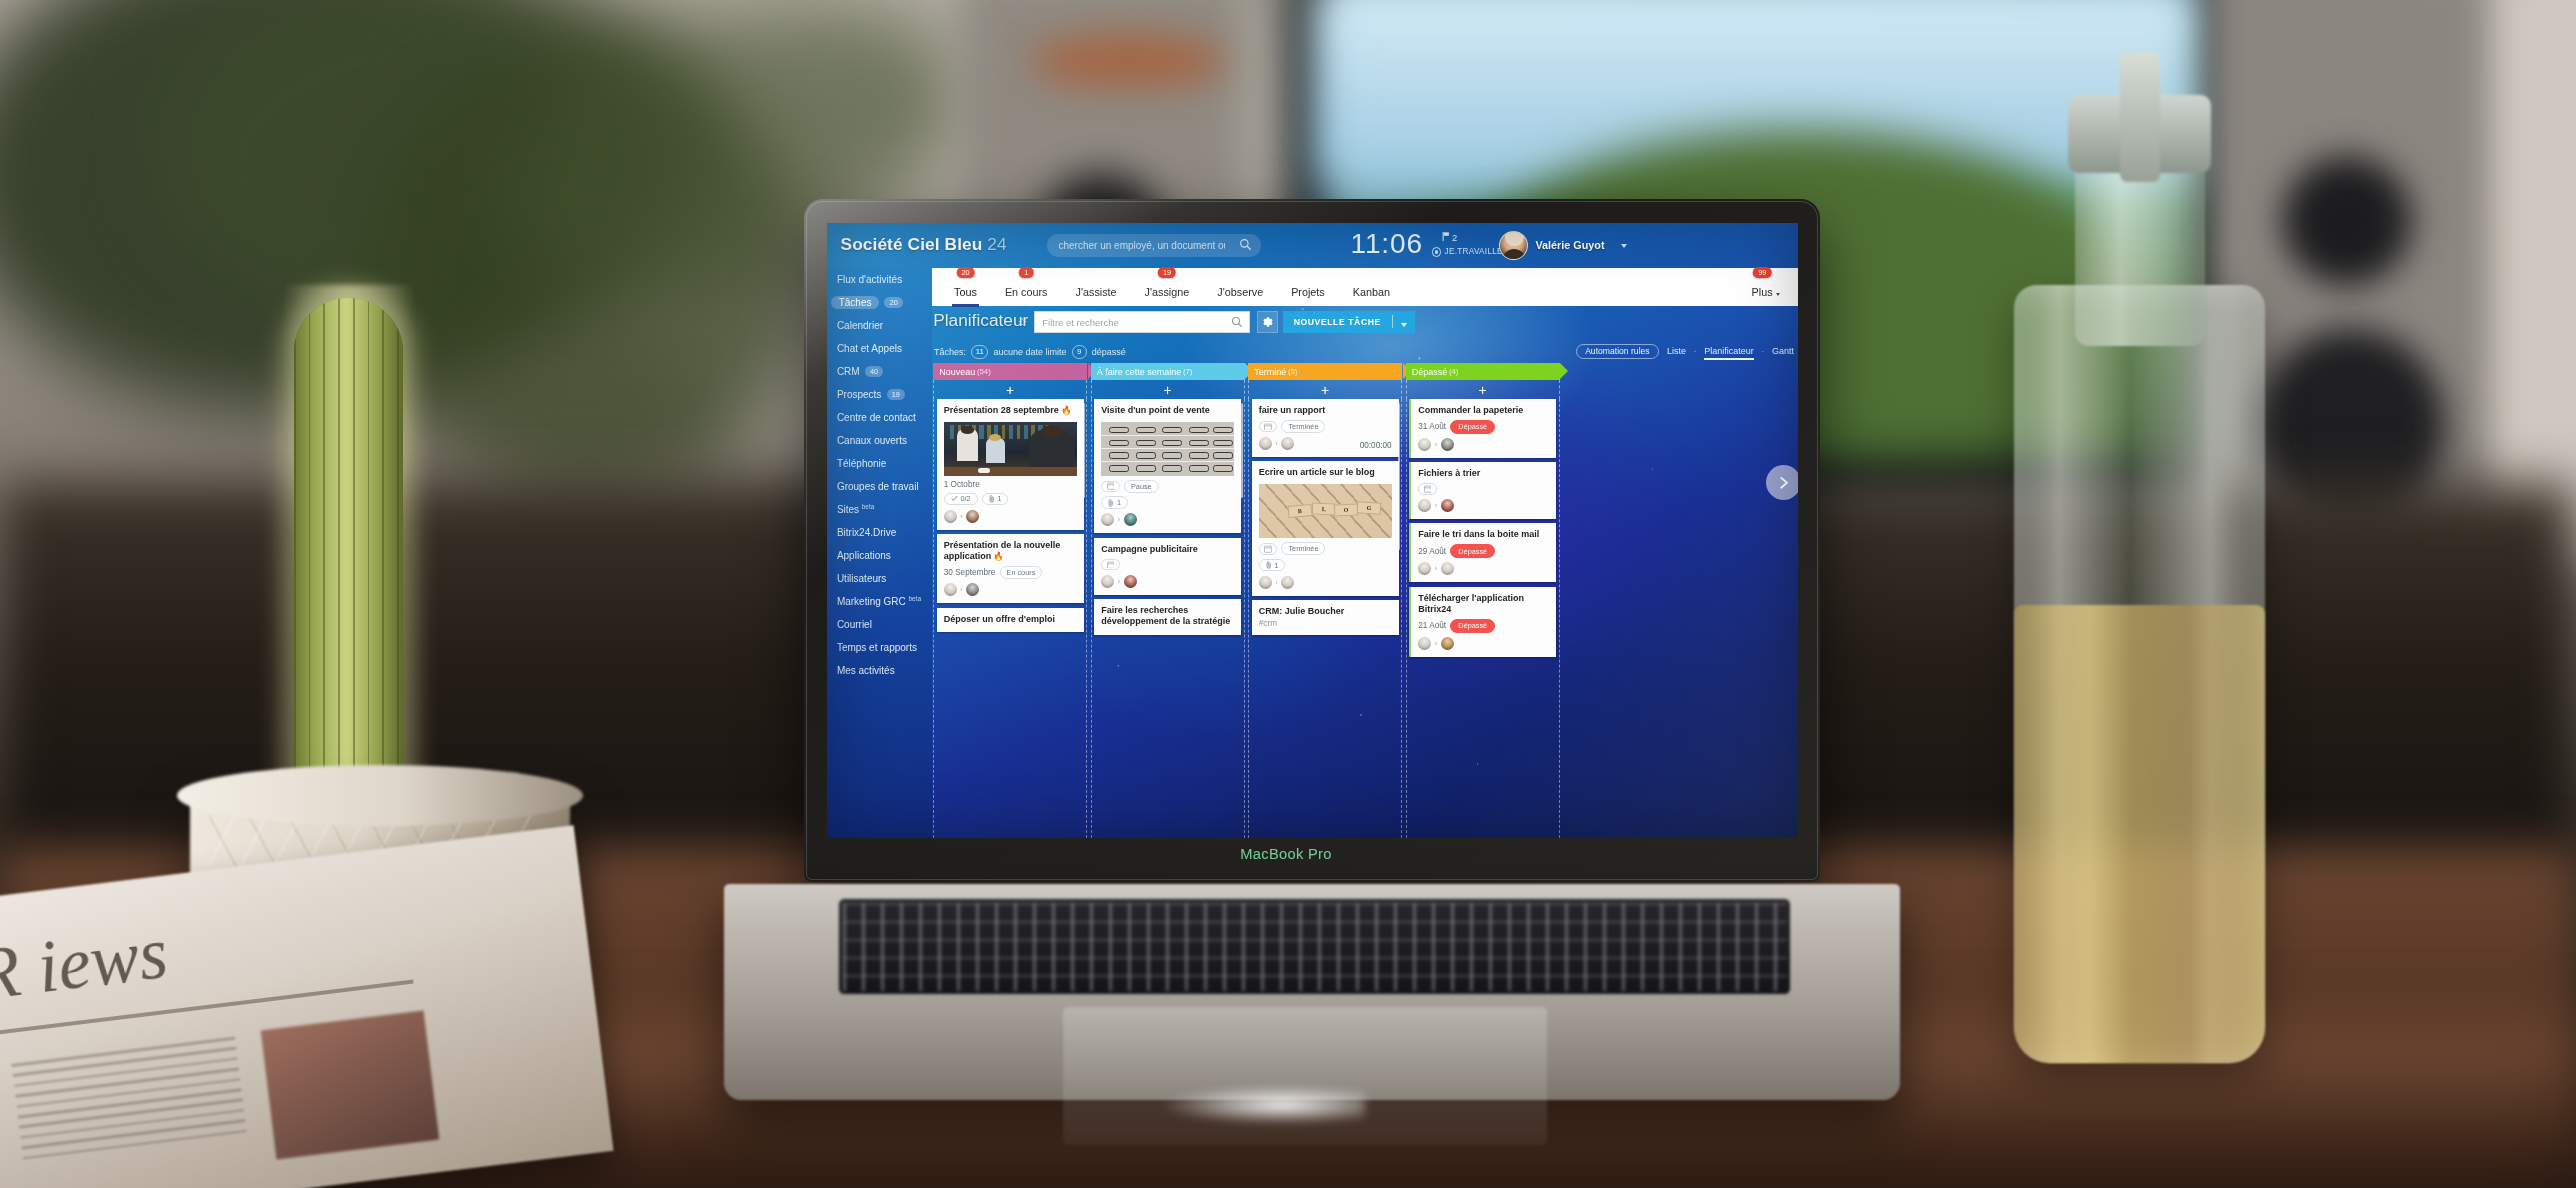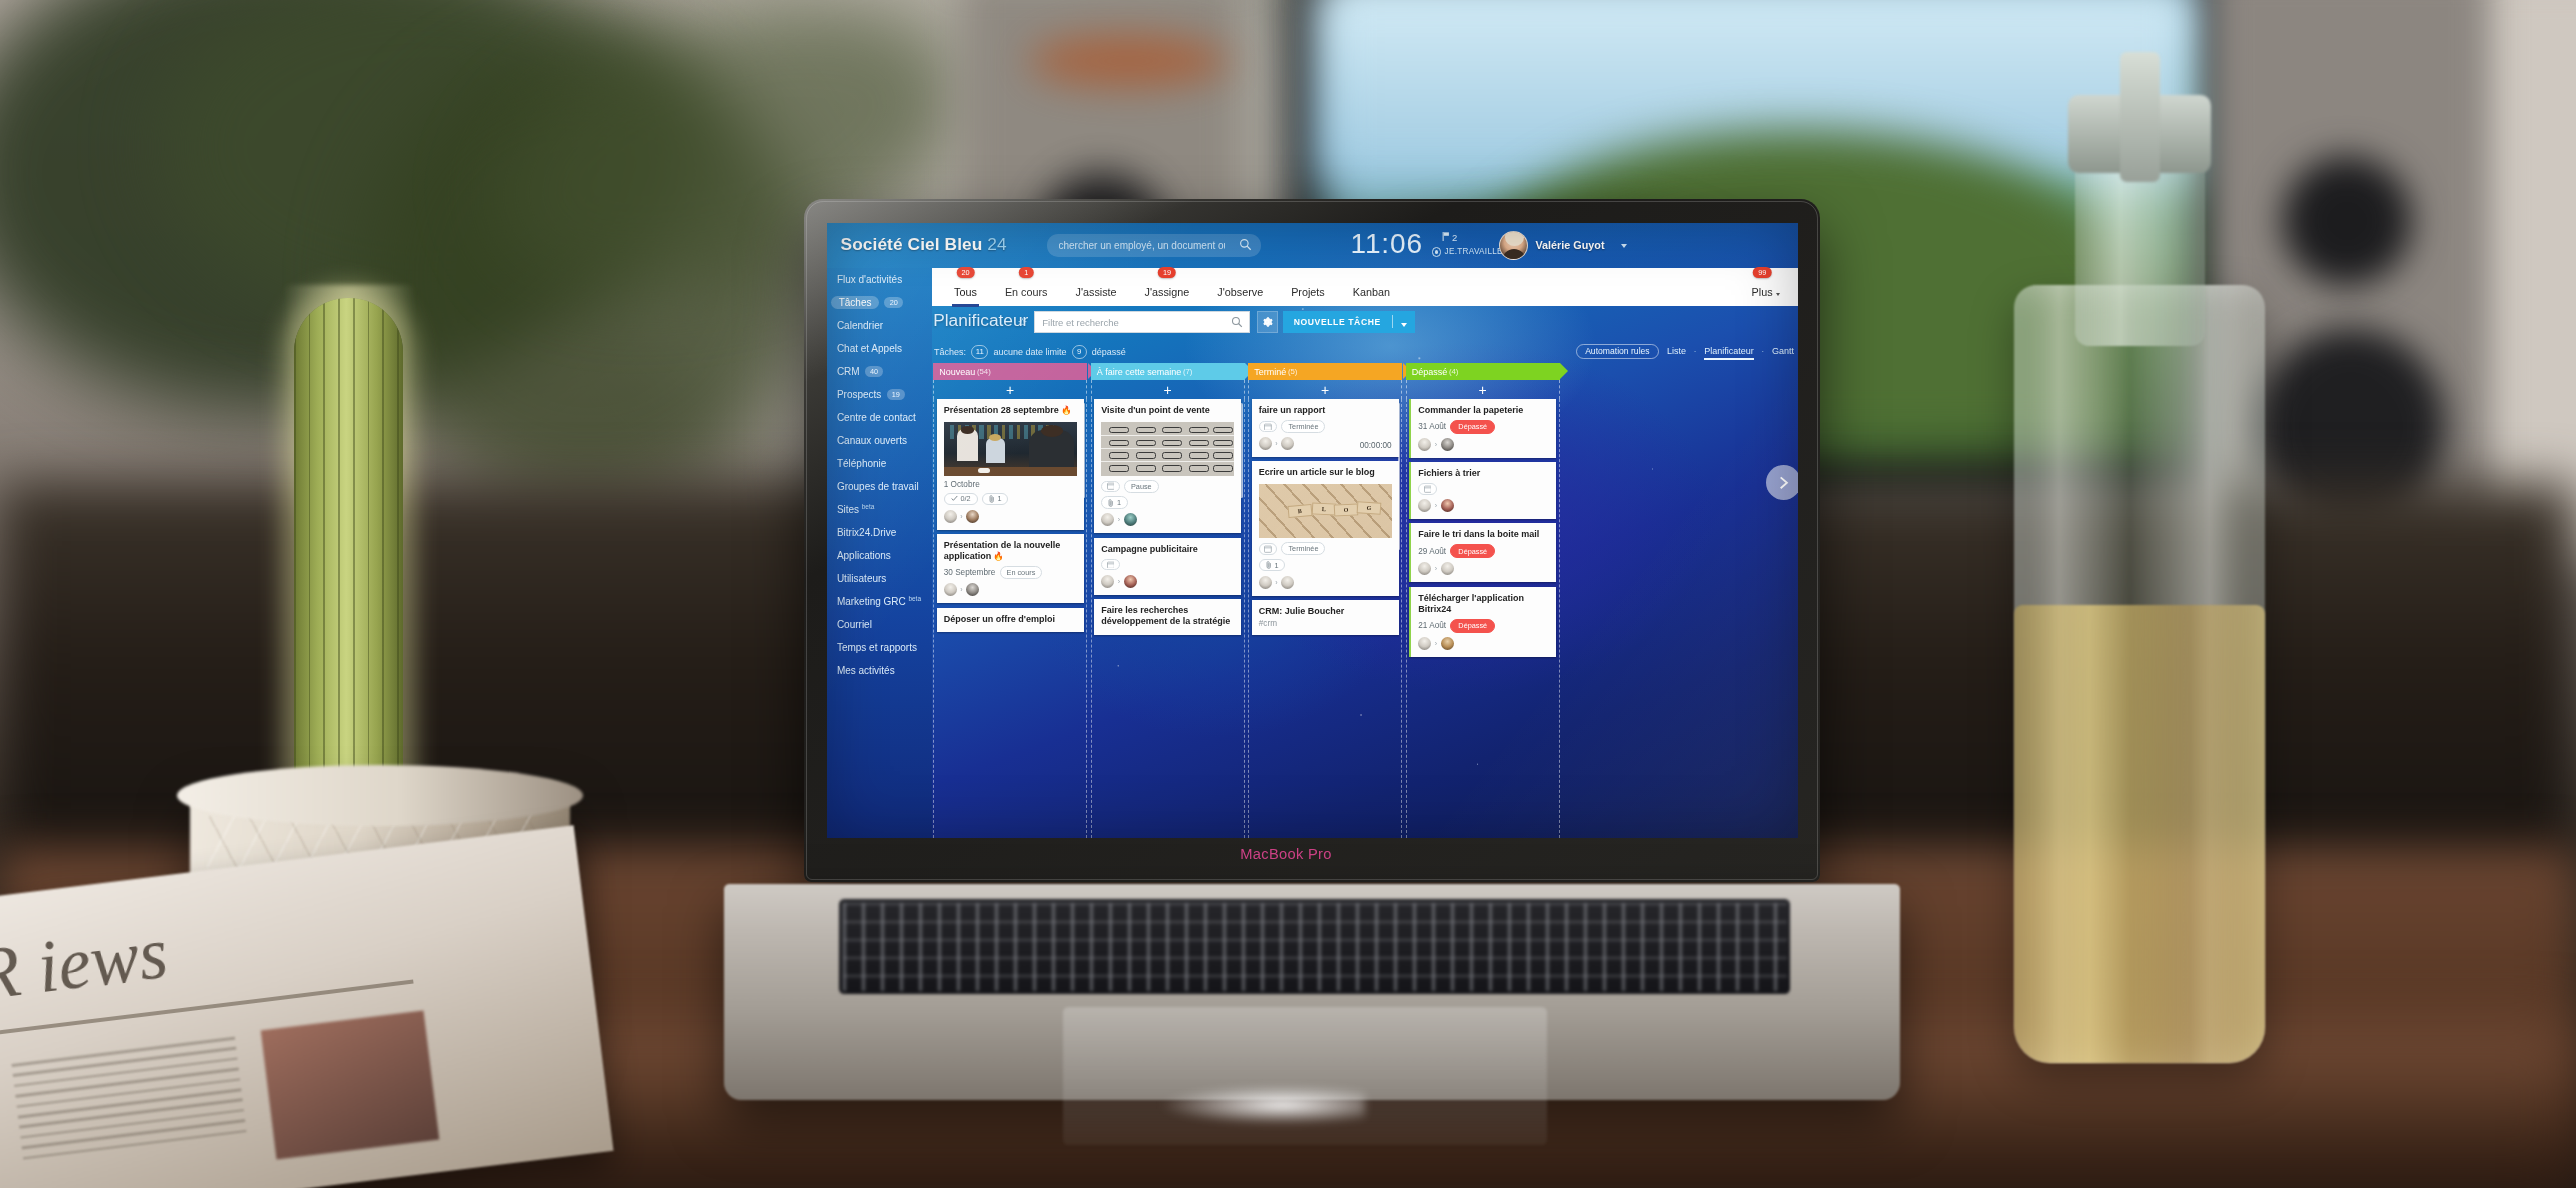--- a/index.html
+++ b/index.html
@@ -112,21 +112,21 @@
   .lid{ position:absolute; left:0; top:0; width:1016px; height:683px;
         background:linear-gradient(150deg,#55544f 0%,#3b3a36 14%, #1d1c1a 30%, #262522 100%);
         border-radius:19px 19px 7px 7px;
         box-shadow:0 29px 61px rgba(0,0,0,.62);}
   .lid-bezel{ position:absolute; left:0; top:0; width:1016px; height:683px;
         border-radius:19px 19px 7px 7px;
         background:linear-gradient(155deg, rgba(255,255,255,.30), rgba(255,255,255,0) 16%);}
   .lid-edge{ position:absolute; left:1.7px; top:1.7px; width:1012px; height:679px;
         border-radius:17.3px 17.3px 6px 6px; border:0.9px solid rgba(255,255,255,.18);}
   .macword{ position:absolute; left:0; top:647px; width:964px; text-align:center;
-        color:#ec4899; font-size:14.7px; letter-spacing:0.3px; opacity:.85;}
+        color:#86efac; font-size:14.7px; letter-spacing:0.3px; opacity:.85;}
   .base{ position:absolute; left:-80px; top:685px; width:1176px; height:216px;
         background:linear-gradient(180deg,#cfcac4 0%,#bdb7b0 22%,#a39d95 58%,#7d766e 100%);
         border-radius:5.2px 5.2px 17.3px 17.3px; filter:blur(1px);
         box-shadow:0 22.5px 52px rgba(0,0,0,.55);}
   .kbd{ position:absolute; left:35px; top:700px; width:951px; height:95px;
         background:linear-gradient(180deg,#26262a,#141418); border-radius:5.2px; filter:blur(1.4px);
         overflow:hidden;}
   .keys{ position:absolute; inset:3.5px;
         background:
           repeating-linear-gradient(90deg, rgba(150,152,158,.55) 0 2.6px, rgba(0,0,0,0) 2.6px 19px),

